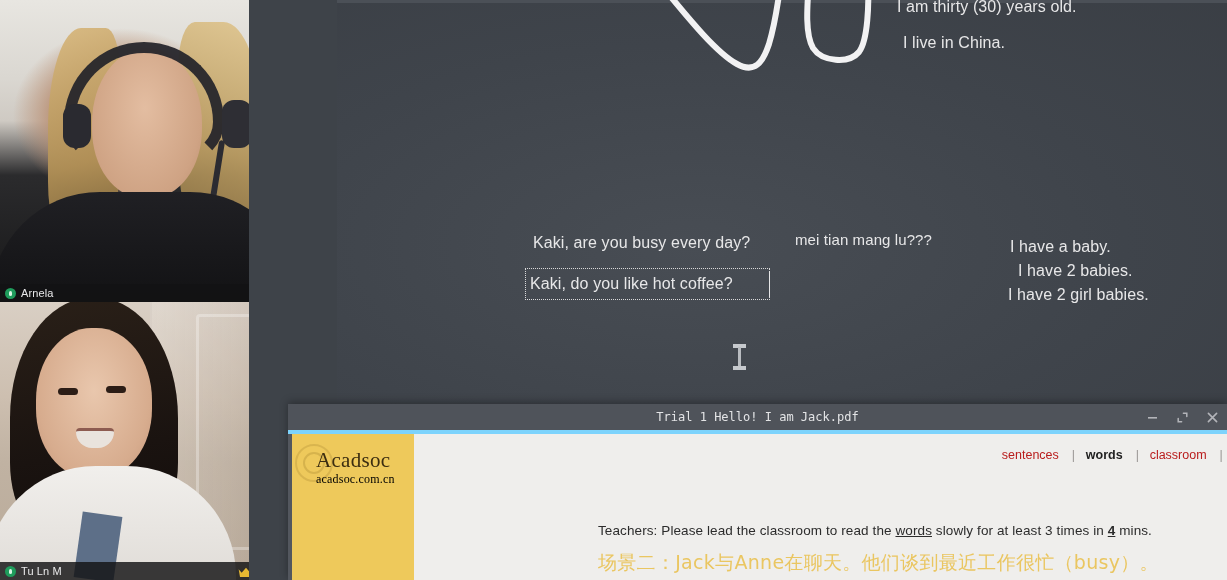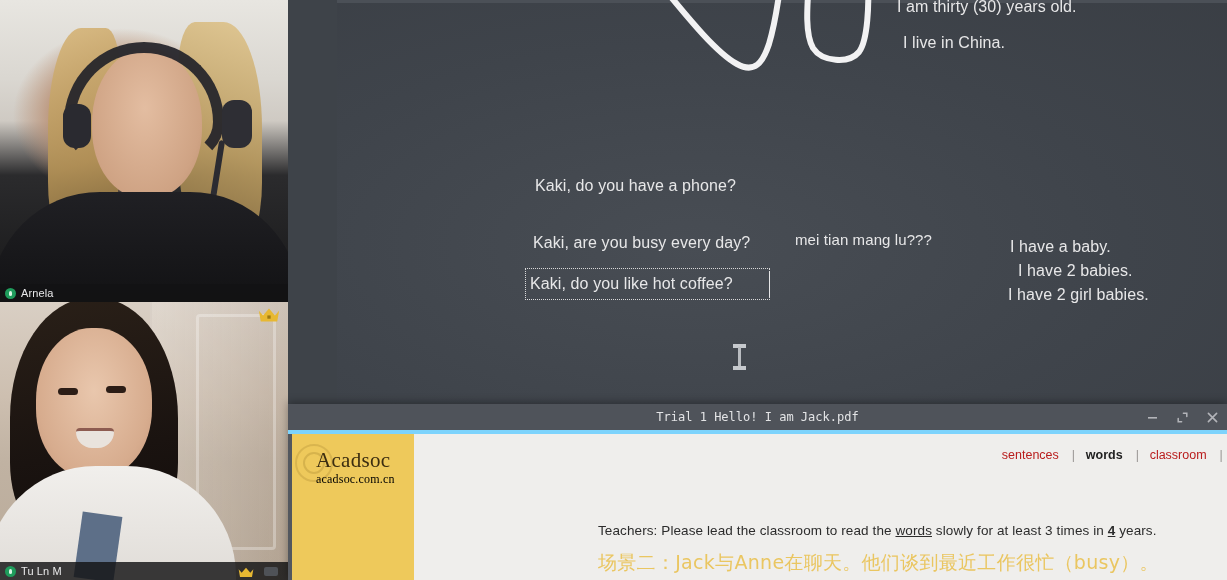--- a/index.html
+++ b/index.html
@@ -23,24 +23,25 @@
     height: 580px;
     background: #3e4349;
     overflow: hidden;
   }
 
   
   #video-column {
     position: absolute;
     left: 0;
     top: 0;
-    width: 288px;
+    width: 239px;
     height: 580px;
     background: #a21caf;
     overflow: hidden;
+    padding-left: 10px;
   }
 
   .video-tile {
     position: absolute;
     left: 0;
     width: 288px;
     overflow: hidden;
   }
 
   #video-tile-teacher {
@@ -653,21 +654,20 @@
     <div id="wb-edge-top"></div>
 
     <svg id="wb-drawing" viewBox="0 0 260 110">
       <path d="M20 2 C 48 36, 78 74, 100 86 C 118 96, 126 84, 132 66 C 138 46, 142 18, 144 2" fill="none" stroke="#f2f2f3" stroke-width="6" stroke-linecap="round" stroke-linejoin="round"></path>
       <path d="M172 2 C 170 30, 168 56, 176 70 C 185 84, 212 86, 222 74 C 231 62, 232 26, 231 2" fill="none" stroke="#f2f2f3" stroke-width="6" stroke-linecap="round" stroke-linejoin="round"></path>
     </svg>
 
     <div class="wb-text" id="wb-line-age">I am thirty (30) years old.</div>
     <div class="wb-text" id="wb-line-china">I live in China.</div>
 
-    <div class="wb-text" id="wb-line-phone">Kaki, do you have a phone?</div>
     <div class="wb-text" id="wb-line-busy">Kaki, are you busy every day?</div>
     <div class="wb-text" id="wb-line-pinyin">mei tian mang lu???</div>
 
     <div id="wb-selection-box"></div>
     <div class="wb-text" id="wb-line-coffee">Kaki, do you like hot coffee?</div>
     <div id="wb-caret"></div>
 
     <div class="wb-text" id="wb-line-baby1">I have a baby.</div>
     <div class="wb-text" id="wb-line-baby2">I have 2 babies.</div>
     <div class="wb-text" id="wb-line-baby3">I have 2 girl babies.</div>
@@ -721,21 +721,21 @@
             <span class="pdf-tab">sentences</span>
             <span class="tab-sep">|</span>
             <span class="pdf-tab active">words</span>
             <span class="tab-sep">|</span>
             <span class="pdf-tab">classroom</span>
             <span class="tab-sep">|</span>
             <span class="pdf-tab">summary</span>
           </div>
 
           <div id="pdf-instruction">
-            <span>Teachers: Please lead the classroom to read the </span><span class="u">words</span><span> slowly for at least 3 times in </span><span class="ub">4</span><span> years.</span>
+            <span>Teachers: Please lead the classroom to read the </span><span class="u">words</span><span> slowly for at least 3 times in </span><span class="ub">4</span><span> mins.</span>
           </div>
 
           <div id="pdf-scenario">
             <div>场景二：Jack与Anne在聊天。他们谈到最近工作很忙（busy）。</div>
             <div>需要热（hot）咖啡提神。这时候，电话（phone）响了。</div>
           </div>
 
         </div>
       </div>
     </div>

